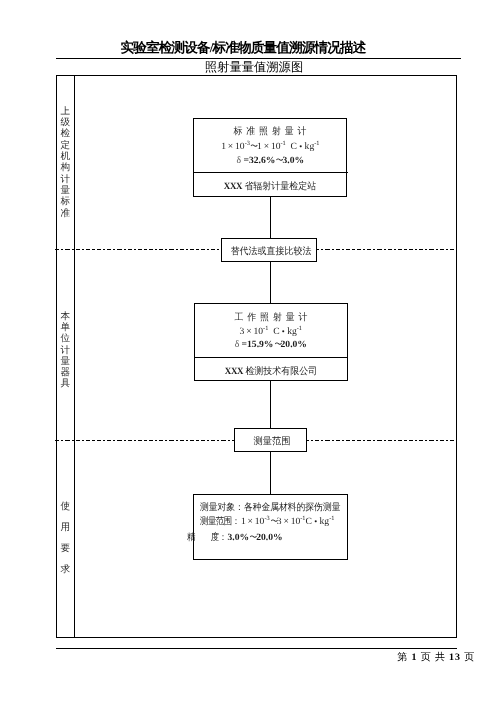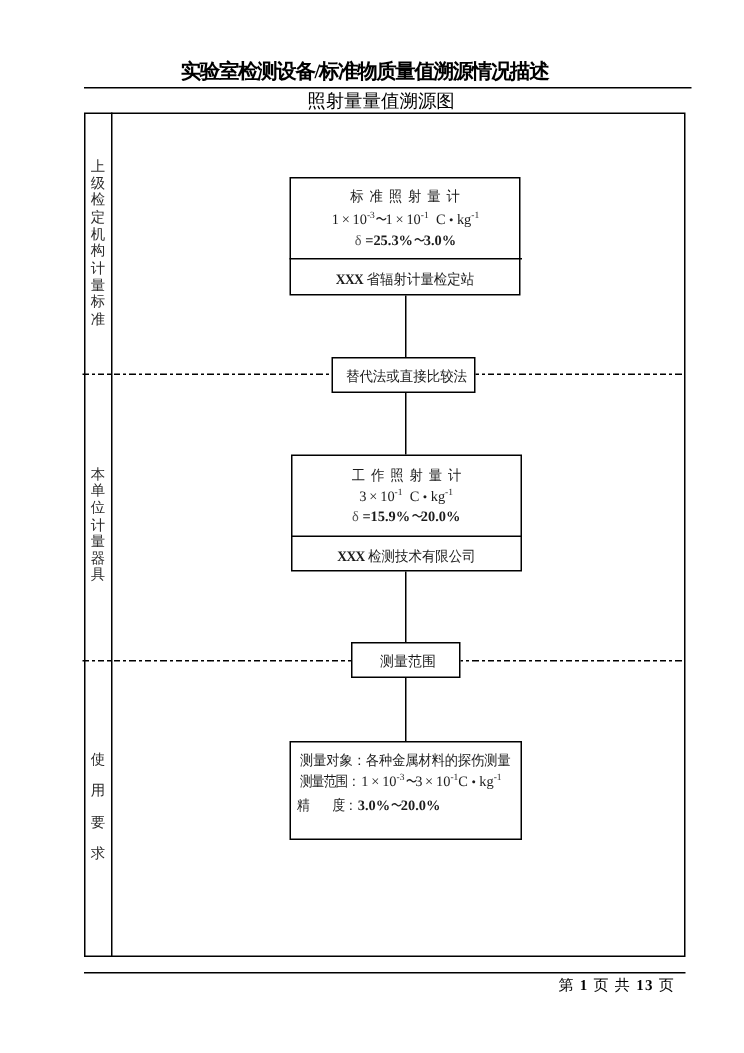--- a/index.html
+++ b/index.html
@@ -43,21 +43,21 @@
   .md{display:inline-block;width:0.9em;text-align:center;font-size:0.88em;}
   .gl{font-weight:normal;color:#555;}
   .mx{display:inline-block;width:0.95em;text-align:center;}
   .tl{display:inline-block;width:0.78em;text-align:center;font-size:0.95em;line-height:0;vertical-align:0.02em;transform:scaleX(0.85);}
   sup{font-size:0.66em;vertical-align:super;letter-spacing:0;}
   b.xxx{letter-spacing:-0.4px;}
 
   
   .ftr-rule{position:absolute;left:56px;top:647.6px;width:400.8px;height:0;border-top:1.4px solid #000;}
   .ftr-text{position:absolute;left:0;top:650.3px;width:450px;text-align:right;
-            font-size:10px;letter-spacing:0.85px;white-space:nowrap;}
+            font-size:10px;letter-spacing:0.85px;white-space:nowrap;padding-left:25px;}
 </style>
 </head>
 <body>
 
 <div class="page">
 
   <div class="doc-title">实验室检测设备/标准物质量值溯源情况描述</div>
   <div class="hdr-rule"></div>
   <div class="doc-subtitle">照射量量值溯源图</div>
 
@@ -93,21 +93,21 @@
         <span>要</span>
         <span>求</span>
       </div>
   </div>
 
   <div class="box" style="left:193.3px;top:118.2px;width:154px;height:78.6px;">
     <div class="inner-div" style="top:53.1px"></div>
   </div>
   <div class="line ctr" style="top:124.6px;left:270.3px;transform:translateX(-50%) scaleX(0.93);letter-spacing:4.2px;padding-left:4.2px;">标准照射量计</div>
   <div class="line ctr" style="top:140.3px;left:270.3px;transform:translateX(-50%);">1<span class="mx">×</span>10<sup>-3</sup><span class="tl">〜</span>1<span class="mx">×</span>10<sup>-1</sup>&nbsp;&nbsp;C<span class="md">•</span>kg<sup>-1</sup></div>
-  <div class="line ctr" style="top:155.3px;left:270.3px;transform:translateX(-50%);"><span class="gl">δ</span> <b>=25.3%</b><span class="tl">〜</span><b>3.0%</b></div>
+  <div class="line ctr" style="top:155.3px;left:270.3px;transform:translateX(-50%);"><span class="gl">δ</span> <b>=32.6%</b><span class="tl">〜</span><b>3.0%</b></div>
   <div class="line ctr" style="top:180px;left:270.3px;transform:translateX(-50%) scaleX(0.935);"><b class="xxx">XXX</b> 省辐射计量检定站</div>
 
   <div class="conn" style="left:270.3px;top:196.3px;height:41.7px;"></div>
 
   <div class="box" style="left:221.4px;top:237.9px;width:95.9px;height:23.9px;"></div>
   <div class="line ctr" style="top:244.6px;left:271.3px;transform:translateX(-50%) scaleX(0.935);">替代法或直接比较法</div>
 
   <div class="conn" style="left:270.3px;top:261.5px;height:42px;"></div>
 
   <div class="box" style="left:194px;top:303.2px;width:153.8px;height:77.6px;">
@@ -121,17 +121,17 @@
   <div class="conn" style="left:270.3px;top:380.4px;height:48px;"></div>
 
   <div class="box" style="left:234.2px;top:428.2px;width:72.6px;height:23.4px;"></div>
   <div class="line ctr" style="top:434.9px;left:271.6px;transform:translateX(-50%) scaleX(0.97);">测量范围</div>
 
   <div class="conn" style="left:270.3px;top:451.3px;height:42.7px;"></div>
 
   <div class="box" style="left:193.2px;top:493.9px;width:154.6px;height:66px;"></div>
   <div class="line" style="top:500.6px;left:200.4px;transform:scaleX(0.915);"><span>测量对象：</span><span>各种金属材料的探伤测量</span></div>
   <div class="line" style="top:514.8px;left:200.4px;"><span class="lbl">测量范围：</span>1<span class="mx">×</span>10<sup>-3</sup><span class="tl">〜</span>3<span class="mx">×</span>10<sup>-1</sup>C<span class="md">•</span>kg<sup>-1</sup></div>
-  <div class="line" style="top:531px;left:198px;font-family:Liberation Serif, serif;"><span class="lbl">精　　度：</span><b>3.0%</b><span class="tl">〜</span><b>20.0%</b></div>
+  <div class="line" style="top:531px;left:187px;font-family:Liberation Serif, serif;"><span class="lbl">精　　度：</span><b>3.0%</b><span class="tl">〜</span><b>20.0%</b></div>
 
   <div class="ftr-rule"></div>
   <div class="ftr-text"><span>第 </span><b>1</b><span> 页 </span><span> 共 </span><b>13</b><span> 页 </span></div>
 </div>
 
 </body></html>

